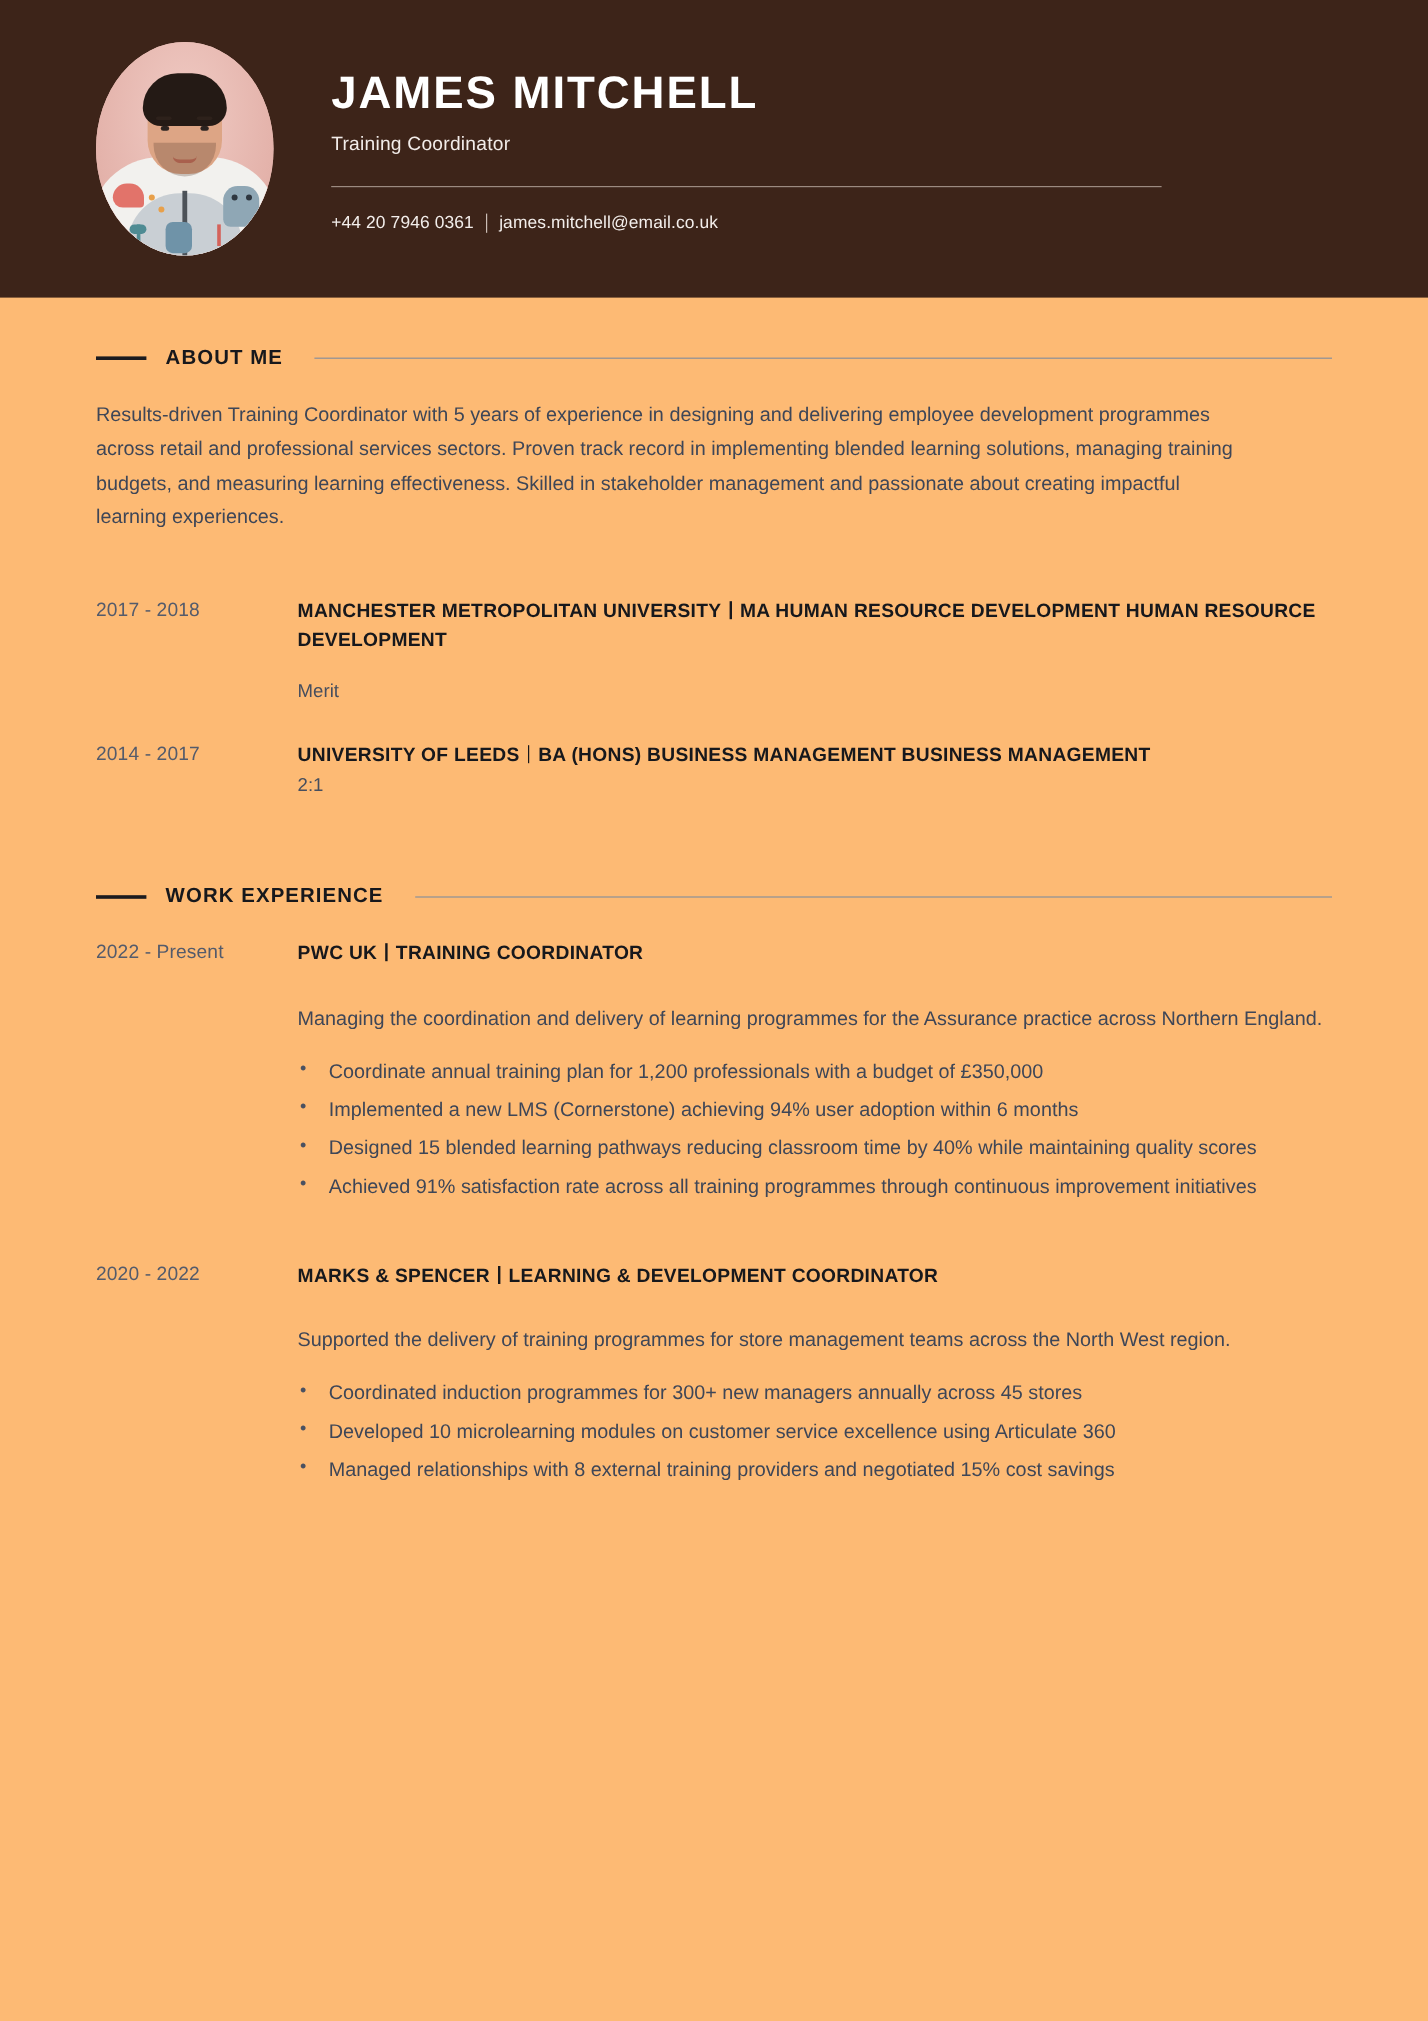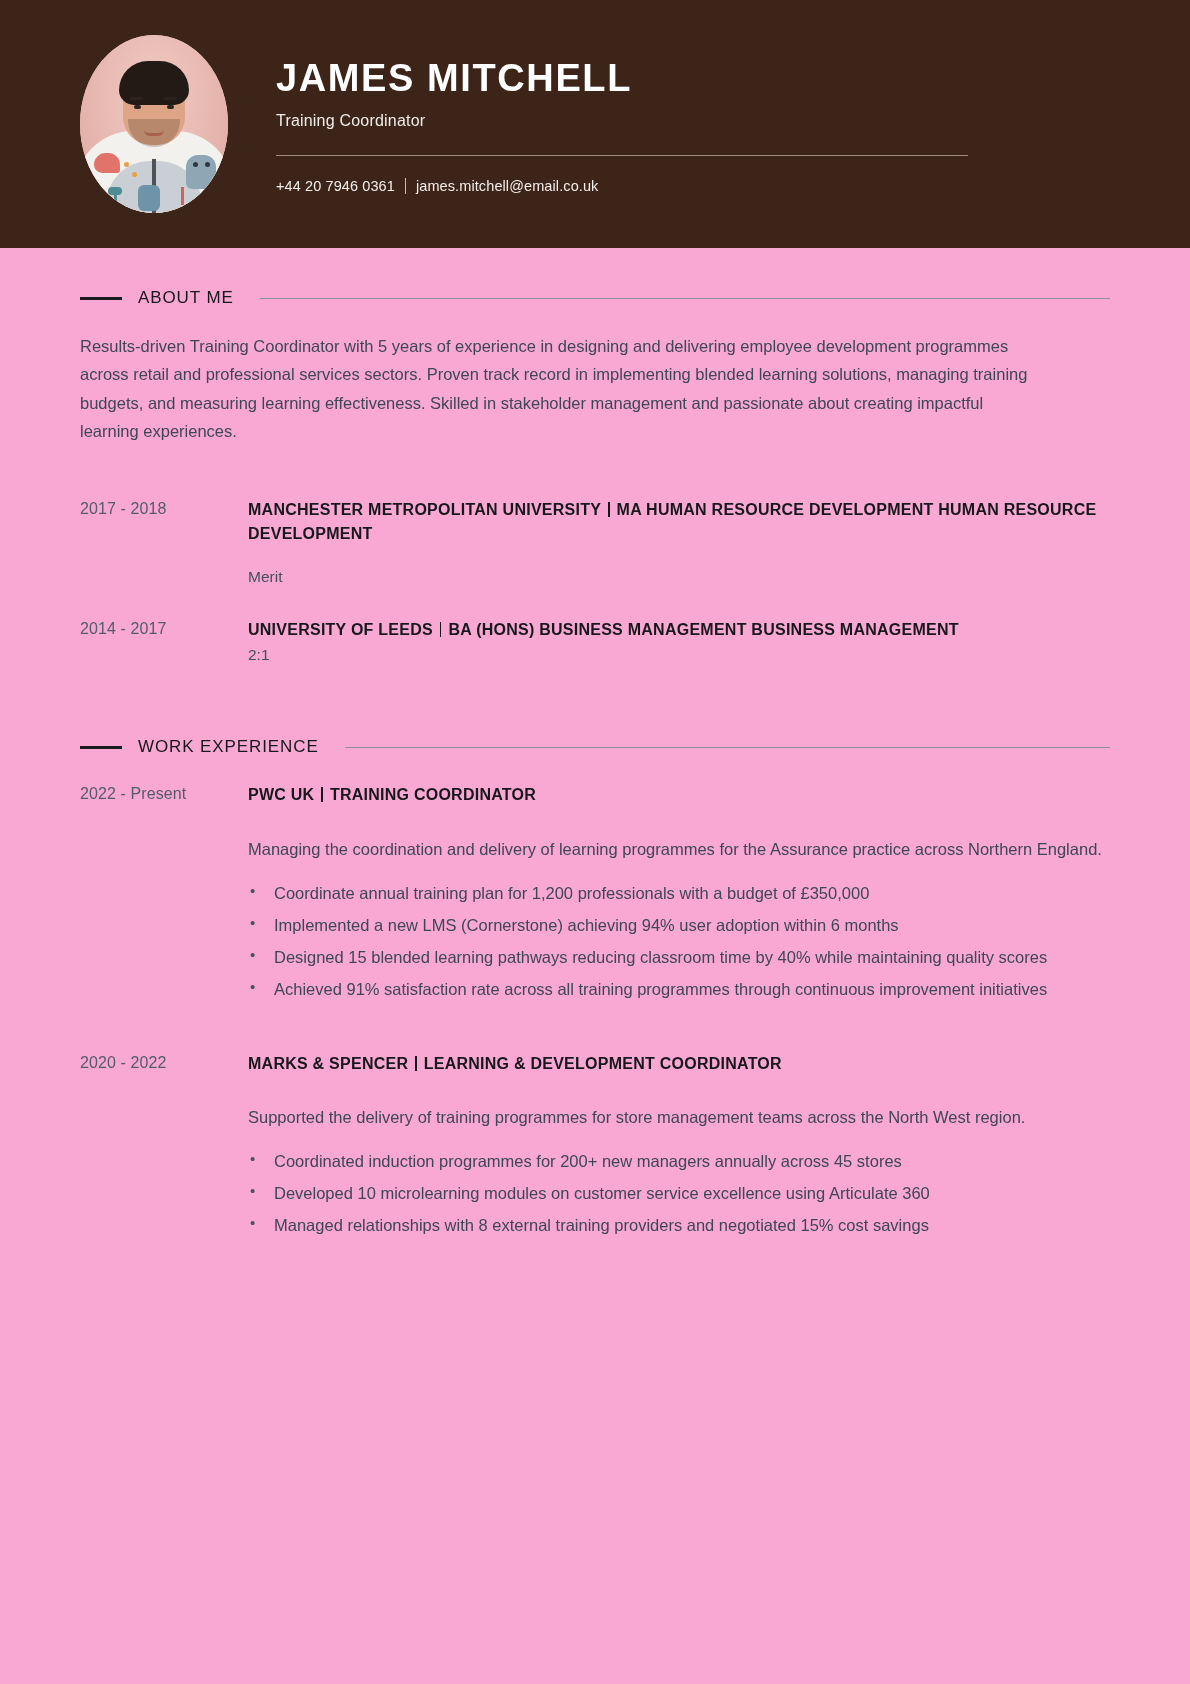--- a/index.html
+++ b/index.html
@@ -13,21 +13,21 @@
   body {
     font-family: "Liberation Sans", sans-serif;
     color: #3d4451;
     -webkit-font-smoothing: antialiased;
   }
 
   .page {
     position: relative;
     width: 1190px;
     height: 1684px;
-    background: #f9a8d4;
+    background: #fdba74;
     overflow: hidden;
   }
 
   
   .header {
     position: relative;
     width: 1190px;
     height: 248px;
     background: #3d2419;
     display: flex;
@@ -194,21 +194,21 @@
     gap: 0;
   }
   .sec-dash {
     width: 42px;
     height: 3px;
     background: #1b1b1f;
     flex: 0 0 42px;
   }
   .sec-title {
     font-size: 17px;
-    font-weight: 400;
+    font-weight: 700;
     letter-spacing: 0.9px;
     color: #17181c;
     margin-left: 16px;
     white-space: nowrap;
   }
   .sec-line {
     height: 1px;
     background: #8b9099;
     flex: 1 1 auto;
     margin-left: 26px;
@@ -399,21 +399,21 @@
       </div>
 
       <div class="entry gap-job2">
         <div class="entry-date">2020 - 2022</div>
         <div class="entry-body">
           <div class="entry-title">
             <span>MARKS &amp; SPENCER</span><span class="bar"></span><span>LEARNING &amp; DEVELOPMENT COORDINATOR</span>
           </div>
           <div class="entry-desc">Supported the delivery of training programmes for store management teams across the North West region.</div>
           <ul class="bullets">
-            <li>Coordinated induction programmes for 200+ new managers annually across 45 stores</li>
+            <li>Coordinated induction programmes for 300+ new managers annually across 45 stores</li>
             <li>Developed 10 microlearning modules on customer service excellence using Articulate 360</li>
             <li>Managed relationships with 8 external training providers and negotiated 15% cost savings</li>
           </ul>
         </div>
       </div>
     </div>
 
   </div>
 </div>
 

